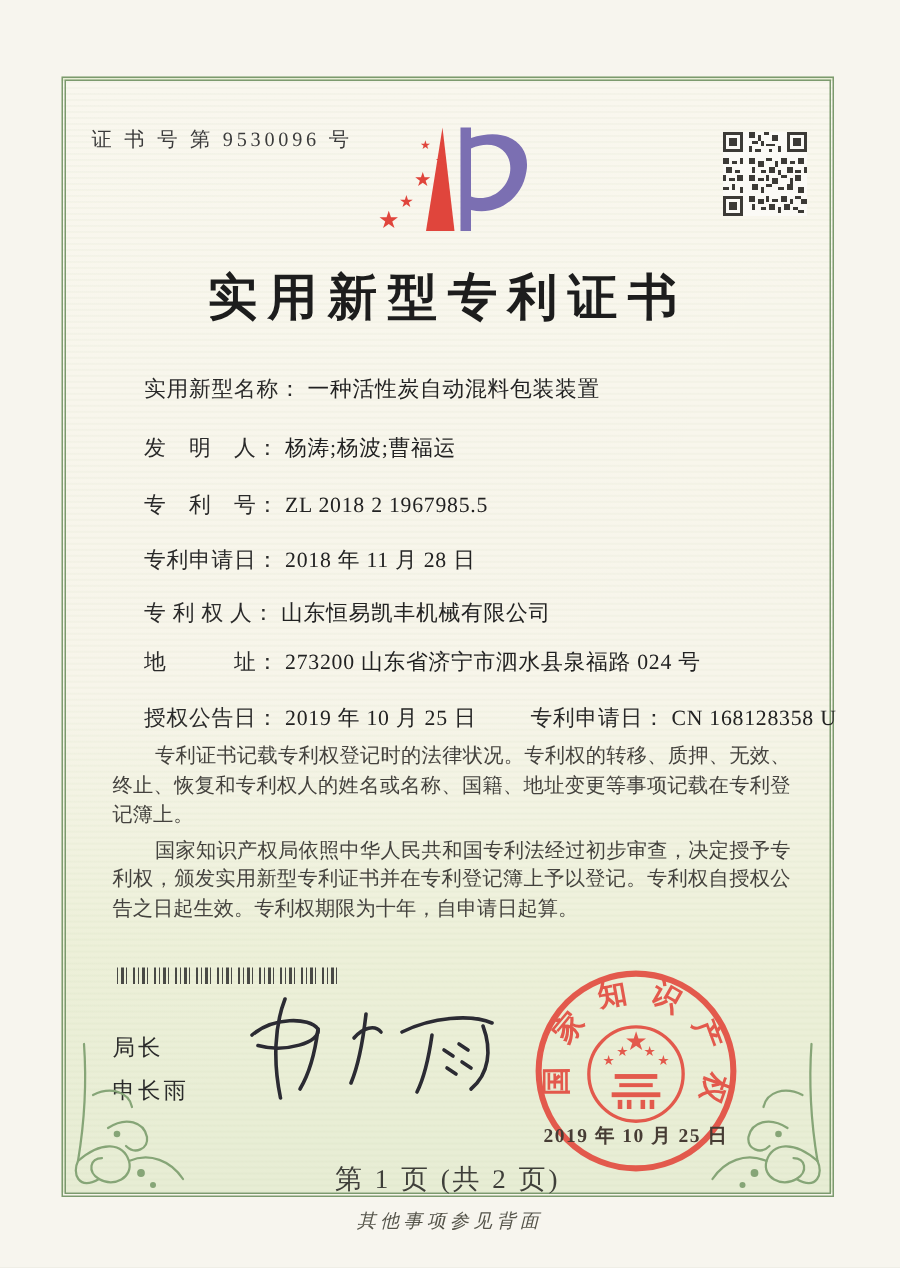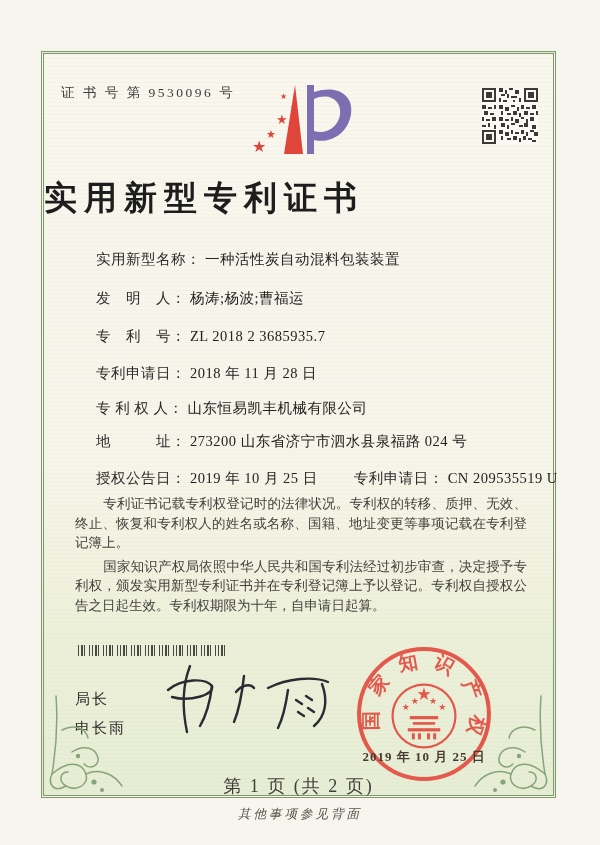--- a/index.html
+++ b/index.html
@@ -13,21 +13,21 @@
     position:absolute;left:41px;top:51px;width:515px;height:747px;
     box-sizing:border-box;border:3px double #7c9a6e;
     background:
       repeating-linear-gradient(180deg, rgba(150,175,125,0.05) 0 1px, rgba(0,0,0,0) 1px 4px),
       linear-gradient(180deg,#f9f7ee 0%,#f7f5ea 55%,#edf0d9 78%,#e7edd4 100%);
   }
   .cert-no{position:absolute;left:17px;top:30px;font-size:13.5px;letter-spacing:2.5px;color:#3b3b3b;}
   .logo{position:absolute;left:206px;top:30px;width:110px;height:88px;}
   .qr{position:absolute;left:438px;top:34px;width:56px;height:56px;}
   .title{
-    position:absolute;left:0;top:122px;width:100%;margin:0;text-align:left;
+    position:absolute;left:0;top:122px;width:100%;margin:0;text-align:center;
     font-size:33px;font-weight:600;letter-spacing:7px;color:#1d1d1d;
   }
   .fields{position:absolute;left:20px;top:196px;width:470px;font-size:14.5px;}
   .frow{position:absolute;left:0;white-space:nowrap;letter-spacing:0.5px;margin-left:32px;}
   .frow .flabel{color:#2a2a2a;}
   .frow .fvalue{color:#222;margin-left:4px;}
   .pair2{margin-left:36px;}
   .bodytext{
     position:absolute;left:31px;top:440px;width:452px;
     font-size:13.5px;line-height:19.5px;color:#44423e;text-align:justify;
@@ -104,33 +104,33 @@
     <h1 class="title">实用新型专利证书</h1>
 
     <div class="fields">
       <div class="frow" style="top:0px;">
         <span class="flabel">实用新型名称：</span><span class="fvalue">一种活性炭自动混料包装装置</span>
       </div>
       <div class="frow" style="top:39px;">
         <span class="flabel">发　明　人：</span><span class="fvalue">杨涛;杨波;曹福运</span>
       </div>
       <div class="frow" style="top:77px;">
-        <span class="flabel">专　利　号：</span><span class="fvalue">ZL 2018 2 3685935.7</span>
+        <span class="flabel">专　利　号：</span><span class="fvalue">ZL 2018 2 1967985.5</span>
       </div>
       <div class="frow" style="top:114px;">
         <span class="flabel">专利申请日：</span><span class="fvalue">2018 年 11 月 28 日</span>
       </div>
       <div class="frow" style="top:149px;">
         <span class="flabel">专 利 权 人：</span><span class="fvalue">山东恒易凯丰机械有限公司</span>
       </div>
       <div class="frow" style="top:182px;">
         <span class="flabel">地　　　址：</span><span class="fvalue">273200 山东省济宁市泗水县泉福路 024 号</span>
       </div>
       <div class="frow" style="top:219px;">
-        <span class="flabel">授权公告日：</span><span class="fvalue">2019 年 10 月 25 日</span><span class="pair2"><span class="flabel">专利申请日：</span><span class="fvalue">CN 209535519 U</span></span>
+        <span class="flabel">授权公告日：</span><span class="fvalue">2019 年 10 月 25 日</span><span class="pair2"><span class="flabel">专利申请日：</span><span class="fvalue">CN 168128358 U</span></span>
       </div>
     </div>
 
     <div class="bodytext">
       <p>专利证书记载专利权登记时的法律状况。专利权的转移、质押、无效、终止、恢复和专利权人的姓名或名称、国籍、地址变更等事项记载在专利登记簿上。</p>
       <p>国家知识产权局依照中华人民共和国专利法经过初步审查，决定授予专利权，颁发实用新型专利证书并在专利登记簿上予以登记。专利权自授权公告之日起生效。专利权期限为十年，自申请日起算。</p>
     </div>
 
     <div class="barcode"></div>
 

